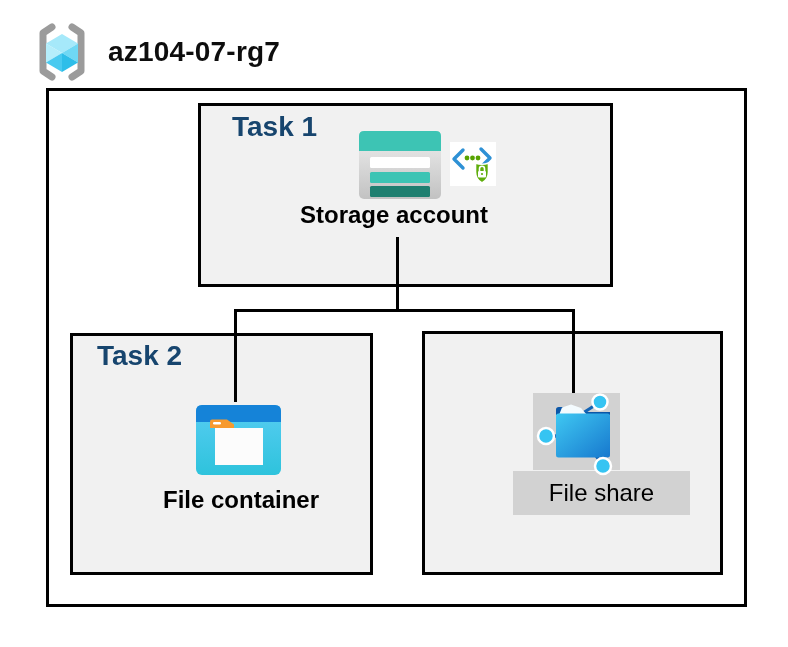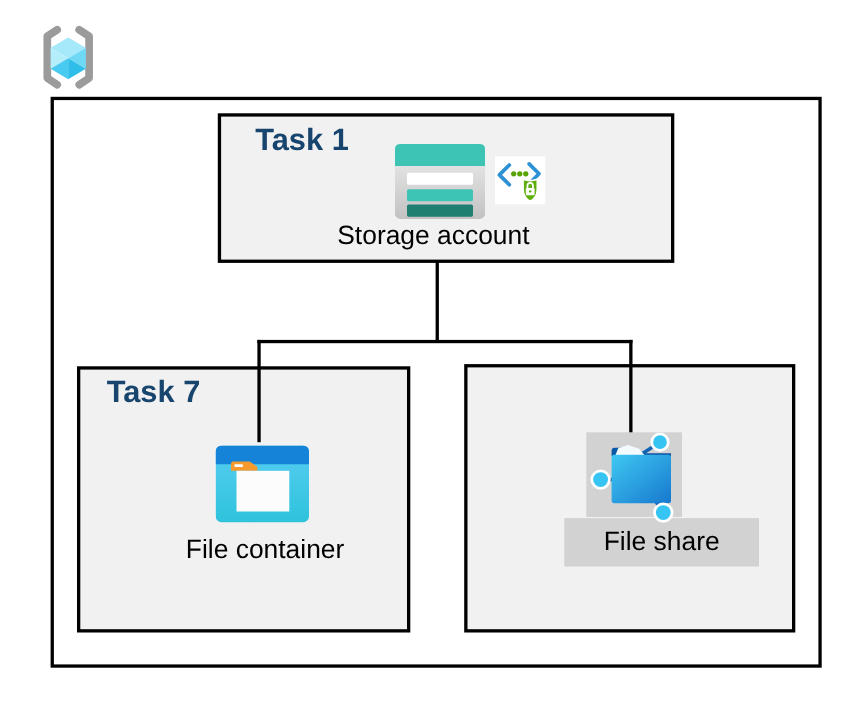--- a/index.html
+++ b/index.html
@@ -13,31 +13,31 @@
     color:#0d0d0d; letter-spacing:0.2px;
   }
   .outer-box {
     position:absolute; left:46px; top:88px; width:701px; height:519px;
     border:3px solid #000; box-sizing:border-box; background:#fff; z-index:0;
   }
   .task-box {
     position:absolute; background:#F1F1F1; border:3px solid #000;
     box-sizing:border-box; z-index:1;
   }
-  .task1 { left:198px; top:103px; width:415px; height:136px; }
+  .task1 { left:198px; top:103px; width:415px; height:184px; }
   .task2 { left:70px;  top:333px; width:303px; height:242px; }
   .task3 { left:422px; top:331px; width:301px; height:244px; }
   .task-label {
     position:absolute; font-size:28px; font-weight:700; color:#17456E; line-height:1.1;
   }
   .t1-label { left:31px; top:6px; }
   .t2-label { left:24px; top:5px; }
   .t3-label { left:8px;  top:8px; }
   .item-label {
-    position:absolute; font-size:24px; font-weight:400; color:#000;
+    position:absolute; font-size:24px; font-weight:700; color:#000;
     text-align:center; line-height:1.1;
   }
   .t1-item { left:63px; top:96px; width:260px; }
   .t2-item { left:38px; top:151px; width:260px; }
   .connector { position:absolute; background:#000; z-index:5; }
   .conn-v1 { left:396px; top:237px; width:3px; height:73px; }
   .conn-h  { left:234px; top:309px; width:341px; height:3px; }
   .conn-v2 { left:234px; top:309px; width:3px; height:93px; }
   .conn-v3 { left:572px; top:309px; width:3px; height:84px; }
   .abs { position:absolute; }
@@ -63,20 +63,21 @@
 
   <svg class="rg-icon" width="64" height="64" viewBox="0 0 64 64">
     <path d="M22 7 L13 13 V51 L22 57" fill="none" stroke="#9B9B9B" stroke-width="7" stroke-linecap="round" stroke-linejoin="round"></path>
     <path d="M42 7 L51 13 V51 L42 57" fill="none" stroke="#9B9B9B" stroke-width="7" stroke-linecap="round" stroke-linejoin="round"></path>
     <polygon points="32,14 48,23.5 32,33 16,23.5" fill="#A6E9FA"></polygon>
     <polygon points="16,23.5 32,33 16,42.5" fill="#B5EEFB"></polygon>
     <polygon points="32,33 32,52 16,42.5" fill="#49CAF0"></polygon>
     <polygon points="48,23.5 32,33 48,42.5" fill="#6FD8F4"></polygon>
     <polygon points="32,33 48,42.5 32,52" fill="#2EBEE9"></polygon>
   </svg>
+  <span class="rg-title">az104-07-rg7</span>
 
   <div class="outer-box"></div>
 
   <div class="connector conn-v1"></div>
   <div class="connector conn-h"></div>
   <div class="connector conn-v2"></div>
   <div class="connector conn-v3"></div>
 
   <div class="task-box task1">
     <span class="task-label t1-label">Task 1</span>
@@ -105,21 +106,21 @@
       <path d="M25.5 21 Q32 23.5 38.5 21 L38.5 30 Q38.5 37.5 32 41 Q25.5 37.5 25.5 30 Z" fill="#5FAE0C" stroke="#FFFFFF" stroke-width="1.6"></path>
       <path d="M29.5 29 v-2.2 a2.5 2.5 0 0 1 5 0 V29" fill="none" stroke="#FFFFFF" stroke-width="1.6"></path>
       <rect x="28" y="29" width="8" height="6.5" rx="1" fill="#FFFFFF"></rect>
       <circle cx="32" cy="32" r="1.1" fill="#5FAE0C"></circle>
     </svg>
 
     <div class="item-label t1-item">Storage account</div>
   </div>
 
   <div class="task-box task2">
-    <span class="task-label t2-label">Task 7</span>
+    <span class="task-label t2-label">Task 2</span>
 
     <svg class="abs blob-icon" width="85" height="70" viewBox="0 0 85 70">
       <defs>
         <linearGradient id="bb" x1="0" y1="0" x2="0" y2="1">
           <stop offset="0" stop-color="#58CDF3"></stop>
             <stop offset="1" stop-color="#2EC3DC"></stop>
         </linearGradient>
       </defs>
       <rect width="85" height="70" rx="6" fill="url(#bb)"></rect>
       <path d="M0 17 V6 Q0 0 6 0 H79 Q85 0 85 6 V17 Z" fill="#1583D8"></path>

